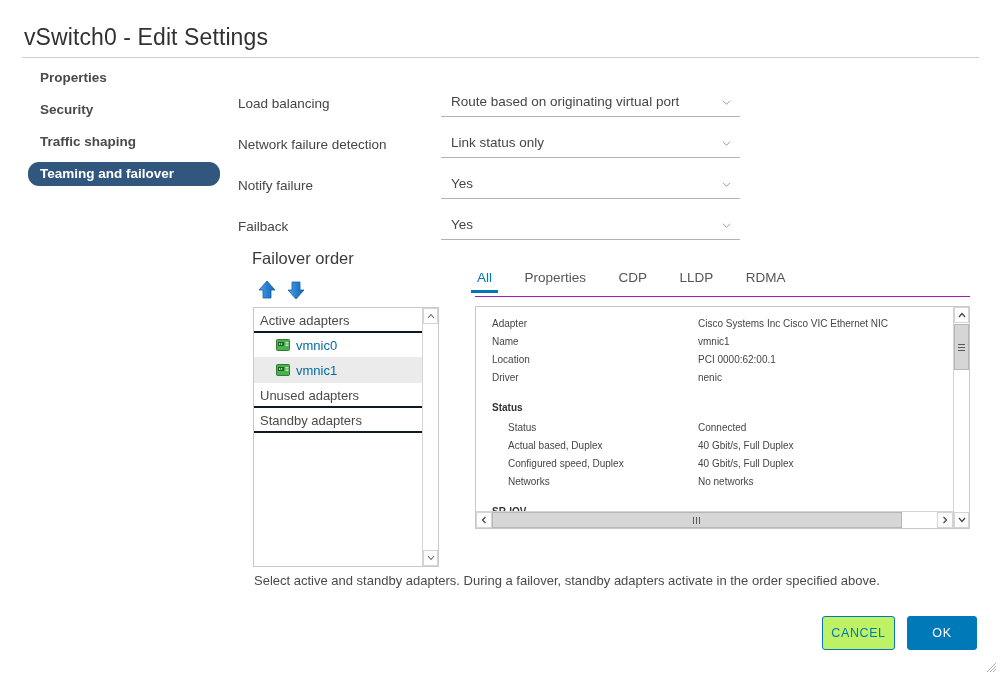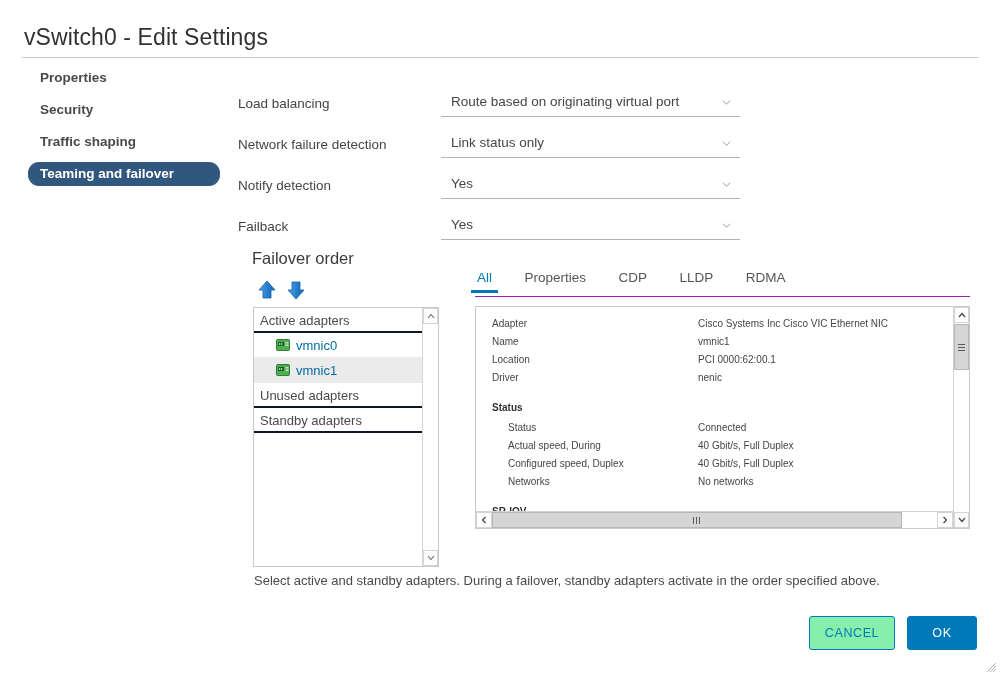--- a/index.html
+++ b/index.html
@@ -393,22 +393,22 @@
     letter-spacing: 0.6px;
     height: 34px;
     border-radius: 3px;
     cursor: pointer;
     display: flex;
     align-items: center;
     justify-content: center;
     box-sizing: border-box;
   }
   .btn-secondary {
-    width: 86px;
-    background: #86efac;
+    width: 73px;
+    background: #bef264;
     color: #0079b8;
     border: 1px solid #0079b8;
   }
   .btn-primary {
     width: 70px;
     background: #0079b8;
     color: #ffffff;
     border: 1px solid #0079b8;
   }
 
@@ -456,21 +456,21 @@
         <div class="select-value">Link status only</div>
         <span class="caret">
           <svg width="9" height="9" viewBox="0 0 10 10">
               <path d="M1 3 L5 7 L9 3" fill="none" stroke="#9b9b9b" stroke-width="1.1"></path>
             </svg>
         </span>
       </div>
     </div>
 
     <div class="form-row">
-      <div class="form-label">Notify detection</div>
+      <div class="form-label">Notify failure</div>
       <div class="select-wrap">
         <div class="select-value">Yes</div>
         <span class="caret">
           <svg width="9" height="9" viewBox="0 0 10 10">
               <path d="M1 3 L5 7 L9 3" fill="none" stroke="#9b9b9b" stroke-width="1.1"></path>
             </svg>
         </span>
       </div>
     </div>
 
@@ -602,21 +602,21 @@
         <div class="detail-spacer"></div>
 
         <div class="detail-line section">
           <span class="k">Status</span>
         </div>
         <div class="detail-line indent">
           <span class="k">Status</span>
           <span class="v">Connected</span>
         </div>
         <div class="detail-line indent">
-          <span class="k">Actual speed, During</span>
+          <span class="k">Actual based, Duplex</span>
           <span class="v">40 Gbit/s, Full Duplex</span>
         </div>
         <div class="detail-line indent">
           <span class="k">Configured speed, Duplex</span>
           <span class="v">40 Gbit/s, Full Duplex</span>
         </div>
         <div class="detail-line indent">
           <span class="k">Networks</span>
           <span class="v">No networks</span>
         </div>

